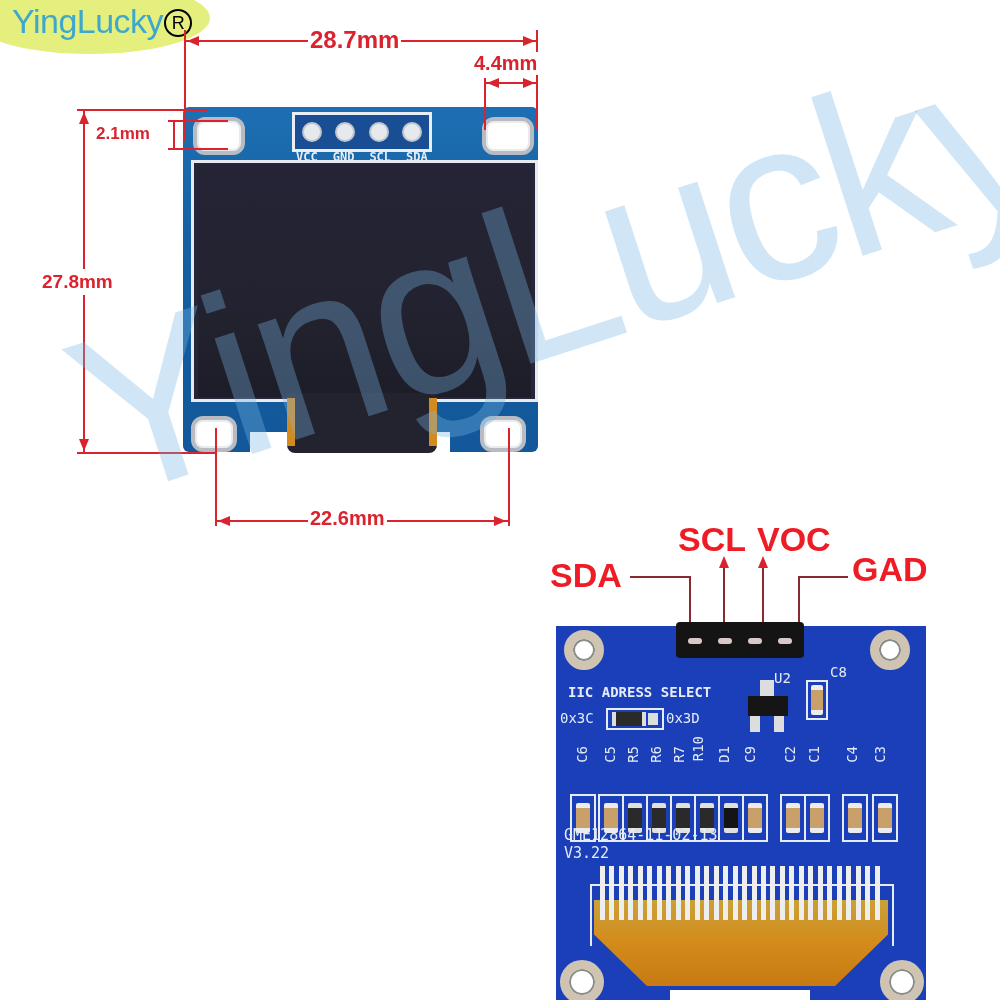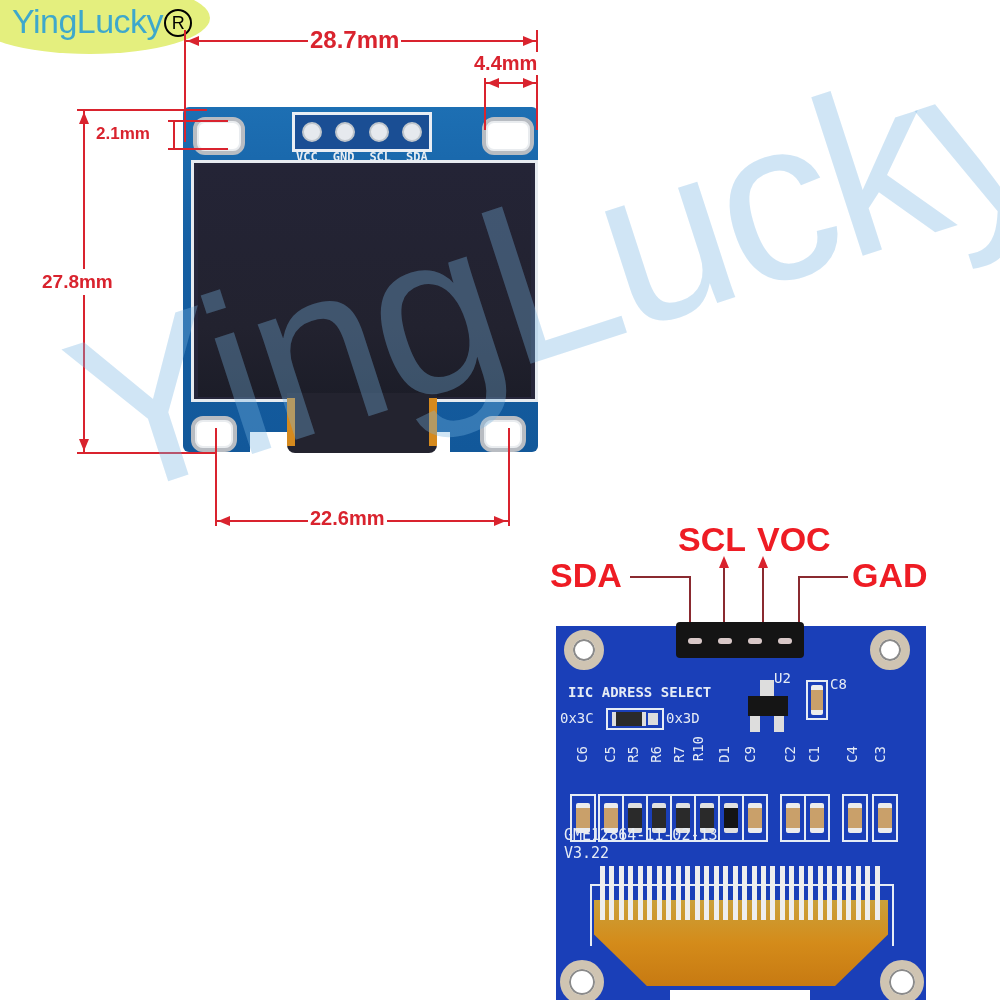--- a/index.html
+++ b/index.html
@@ -122,21 +122,21 @@
   <div class="abs wire" style="left:183px;top:44px;width:2px;height:68px;"></div>
   <div class="arrow-u" style="left:179px;top:36px;"></div>
   <div class="abs wire" style="left:222px;top:44px;width:2px;height:68px;"></div>
   <div class="arrow-u" style="left:218px;top:36px;"></div>
   <div class="abs wire" style="left:258px;top:56px;width:2px;height:56px;"></div>
   <div class="abs wire" style="left:258px;top:56px;width:50px;height:2px;"></div>
 
   <div class="abs callout" style="left:10px;top:36px;">SDA</div>
   <div class="abs callout" style="left:138px;top:0px;">SCL</div>
   <div class="abs callout" style="left:217px;top:0px;">VOC</div>
-  <div class="abs callout" style="left:312px;top:36px;">GAD</div>
+  <div class="abs callout" style="left:312px;top:30px;">GAD</div>
 
   <div class="abs bpcb" style="left:16px;top:106px;width:370px;height:374px;"></div>
 
   <div class="abs header" style="left:136px;top:102px;width:128px;height:36px;"></div>
   <div class="abs" style="left:148px;top:118px;width:104px;display:flex;justify-content:space-between;">
     <div style="width:14px;height:6px;background:#d8c8c8;border-radius:3px;"></div>
     <div style="width:14px;height:6px;background:#d8c8c8;border-radius:3px;"></div>
     <div style="width:14px;height:6px;background:#d8c8c8;border-radius:3px;"></div>
     <div style="width:14px;height:6px;background:#d8c8c8;border-radius:3px;"></div>
   </div>
@@ -156,21 +156,21 @@
 
   <div class="abs bsilk" style="left:234px;top:150px;">U2</div>
   <div class="abs" style="left:208px;top:176px;width:40px;height:20px;background:#151515;"></div>
   <div class="abs" style="left:220px;top:160px;width:14px;height:16px;background:#ddd;"></div>
   <div class="abs" style="left:210px;top:196px;width:10px;height:16px;background:#ddd;"></div>
   <div class="abs" style="left:234px;top:196px;width:10px;height:16px;background:#ddd;"></div>
 
   <div class="abs" style="left:266px;top:160px;width:18px;height:36px;border:2px solid #e6ecf5;">
     <div class="abs comp cap" style="left:3px;top:3px;width:12px;"></div>
   </div>
-  <div class="abs bsilk" style="left:290px;top:156px;">C8</div>
+  <div class="abs bsilk" style="left:290px;top:144px;">C8</div>
 
   <div class="abs" style="left:28px;top:226px;width:340px;height:40px;">
     <span class="abs bsilk vlabel" style="left:6px;top:0;">C6</span>
     <span class="abs bsilk vlabel" style="left:34px;top:0;">C5</span>
     <span class="abs bsilk vlabel" style="left:57px;top:0;">R5</span>
     <span class="abs bsilk vlabel" style="left:80px;top:0;">R6</span>
     <span class="abs bsilk vlabel" style="left:103px;top:0;">R7</span>
     <span class="abs bsilk vlabel" style="left:122px;top:-10px;">R10</span>
     <span class="abs bsilk vlabel" style="left:148px;top:0;">D1</span>
     <span class="abs bsilk vlabel" style="left:174px;top:0;">C9</span>

